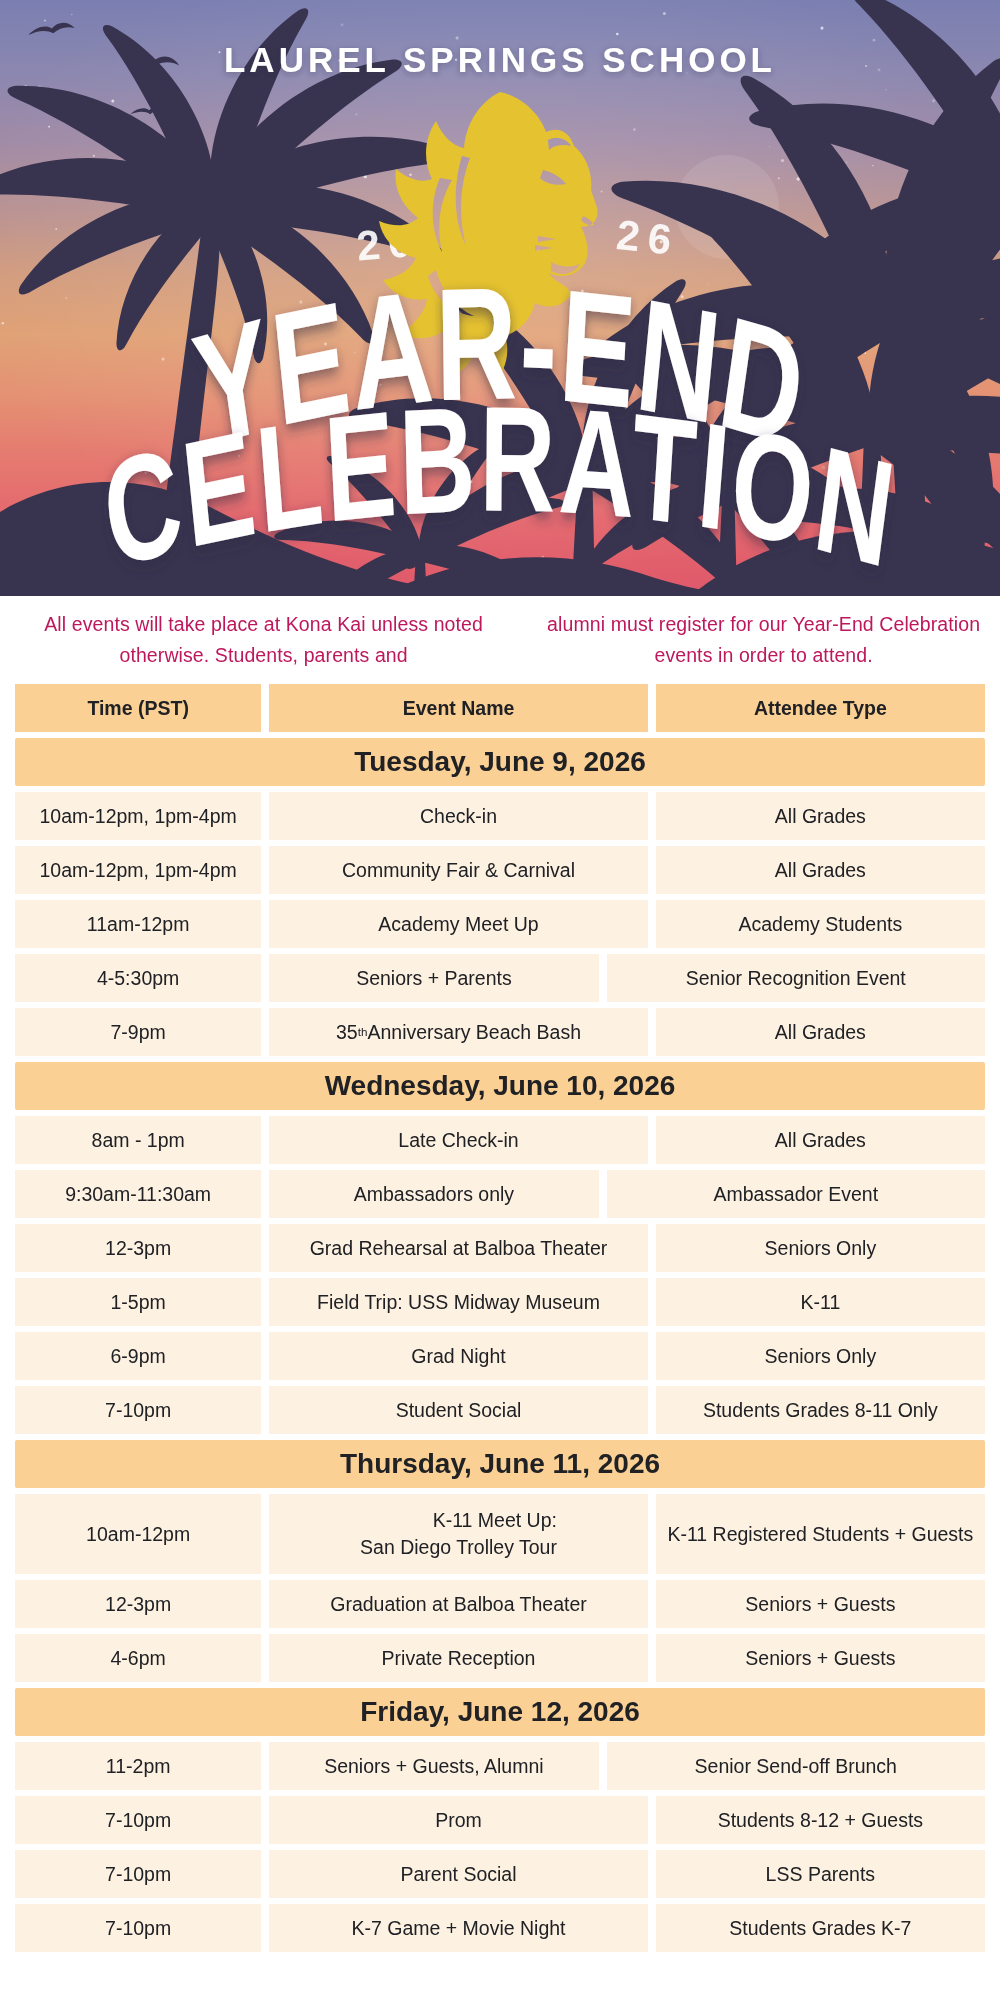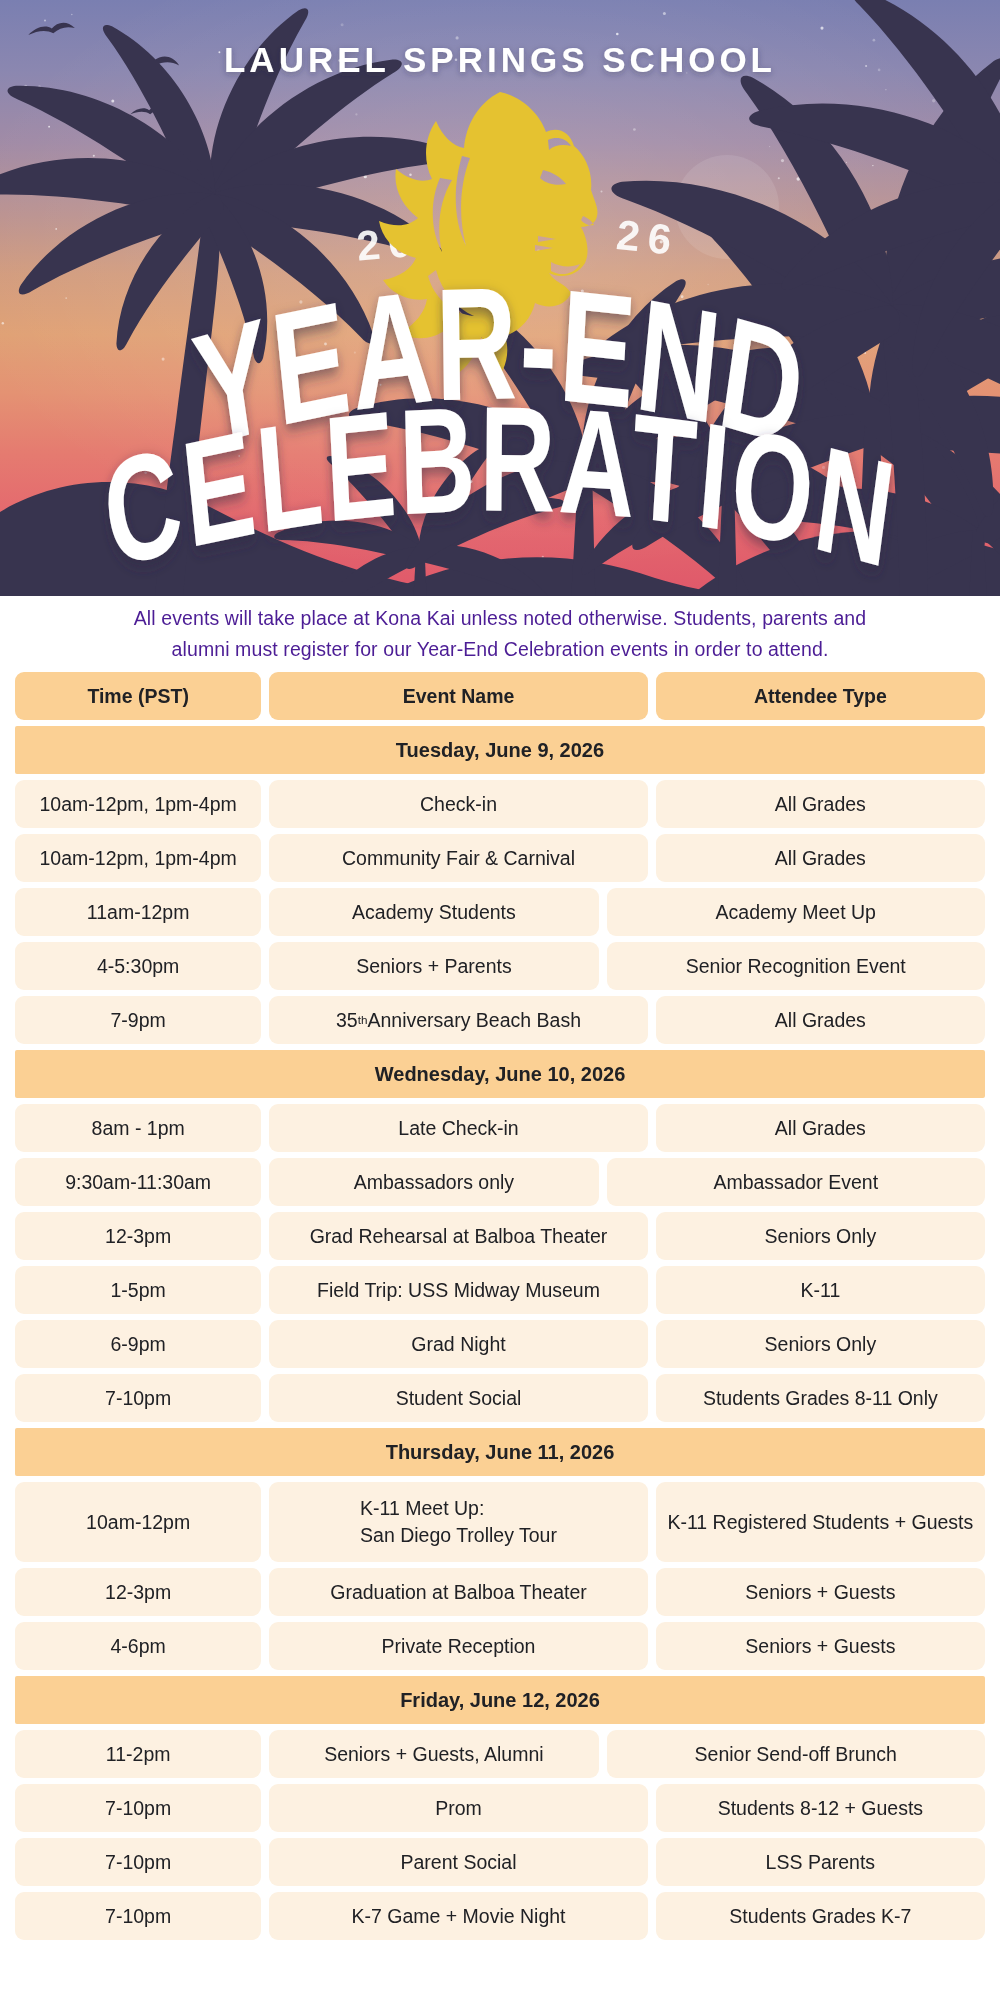--- a/index.html
+++ b/index.html
@@ -4,31 +4,31 @@
 <style>
   :root{
     --tan:#fbd094; --cream:#fdf1e1; --ink:#202125;
     --sil:#38344f; --gold:#e5c230;
   }
   *{box-sizing:border-box;}
   body{margin:0;width:1000px;height:2000px;background:#ffffff;overflow:hidden;
        font-family:"Liberation Sans",sans-serif;color:var(--ink);}
   .flyer{width:1000px;height:2000px;position:relative;}
   .hero{width:1000px;height:596px;display:block;}
-  .intro{height:76px;display:flex;flex-direction:column;align-items:center;justify-content:center;
-         font-size:19.5px;line-height:31px;color:#4c1d95;letter-spacing:.1px;text-align:center;}
+  .intro{height:88px;display:flex;flex-direction:row;align-items:center;justify-content:center;
+         font-size:19.5px;line-height:31px;color:#be185d;letter-spacing:.1px;text-align:center;}
   .schedule{margin:0 15px;}
   .row{display:flex;gap:8px;margin-bottom:6px;}
-  .cell{display:flex;align-items:center;justify-content:center;text-align:left;
+  .cell{display:flex;align-items:center;justify-content:center;text-align:right;
         background:var(--cream);height:48px;font-size:19.5px;line-height:1.38;
-        border-radius:9px;padding:2px 4px;}
+        border-radius:0;padding:2px 4px;}
   .c1{width:255px;} .c2{width:392px;} .c3{width:341px;}
   .thead .cell{background:var(--tan);font-weight:bold;}
   .banner{width:100%;height:48px;background:var(--tan);display:flex;align-items:center;
-          justify-content:center;font-weight:bold;font-size:20px;margin-bottom:6px;border-radius:2px;}
+          justify-content:center;font-weight:bold;font-size:28px;margin-bottom:6px;border-radius:2px;}
   .tall .cell{height:80px;}
   sup.ord{font-size:.6em;vertical-align:super;line-height:0;}
 </style>
 </head>
 <body>
 
 <div class="flyer">
 
   <svg class="hero" viewBox="0 0 1000 596" xmlns="http://www.w3.org/2000/svg" xmlns:xlink="http://www.w3.org/1999/xlink">
     <defs>
@@ -343,22 +343,22 @@
         <div class="cell c2">Check-in</div>
         <div class="cell c3">All Grades</div>
       </div>
       <div class="row">
         <div class="cell c1">10am-12pm, 1pm-4pm</div>
         <div class="cell c2">Community Fair &amp; Carnival</div>
         <div class="cell c3">All Grades</div>
       </div>
       <div class="row">
         <div class="cell c1">11am-12pm</div>
+        <div class="cell c2">Academy Meet Up</div>
         <div class="cell c3">Academy Students</div>
-        <div class="cell c2">Academy Meet Up</div>
       </div>
       <div class="row">
         <div class="cell c1">4-5:30pm</div>
         <div class="cell c3">Seniors + Parents</div>
         <div class="cell c2">Senior Recognition Event</div>
       </div>
       <div class="row">
         <div class="cell c1">7-9pm</div>
         <div class="cell c2">35<sup class="ord">th</sup> Anniversary Beach Bash</div>
         <div class="cell c3">All Grades</div>

